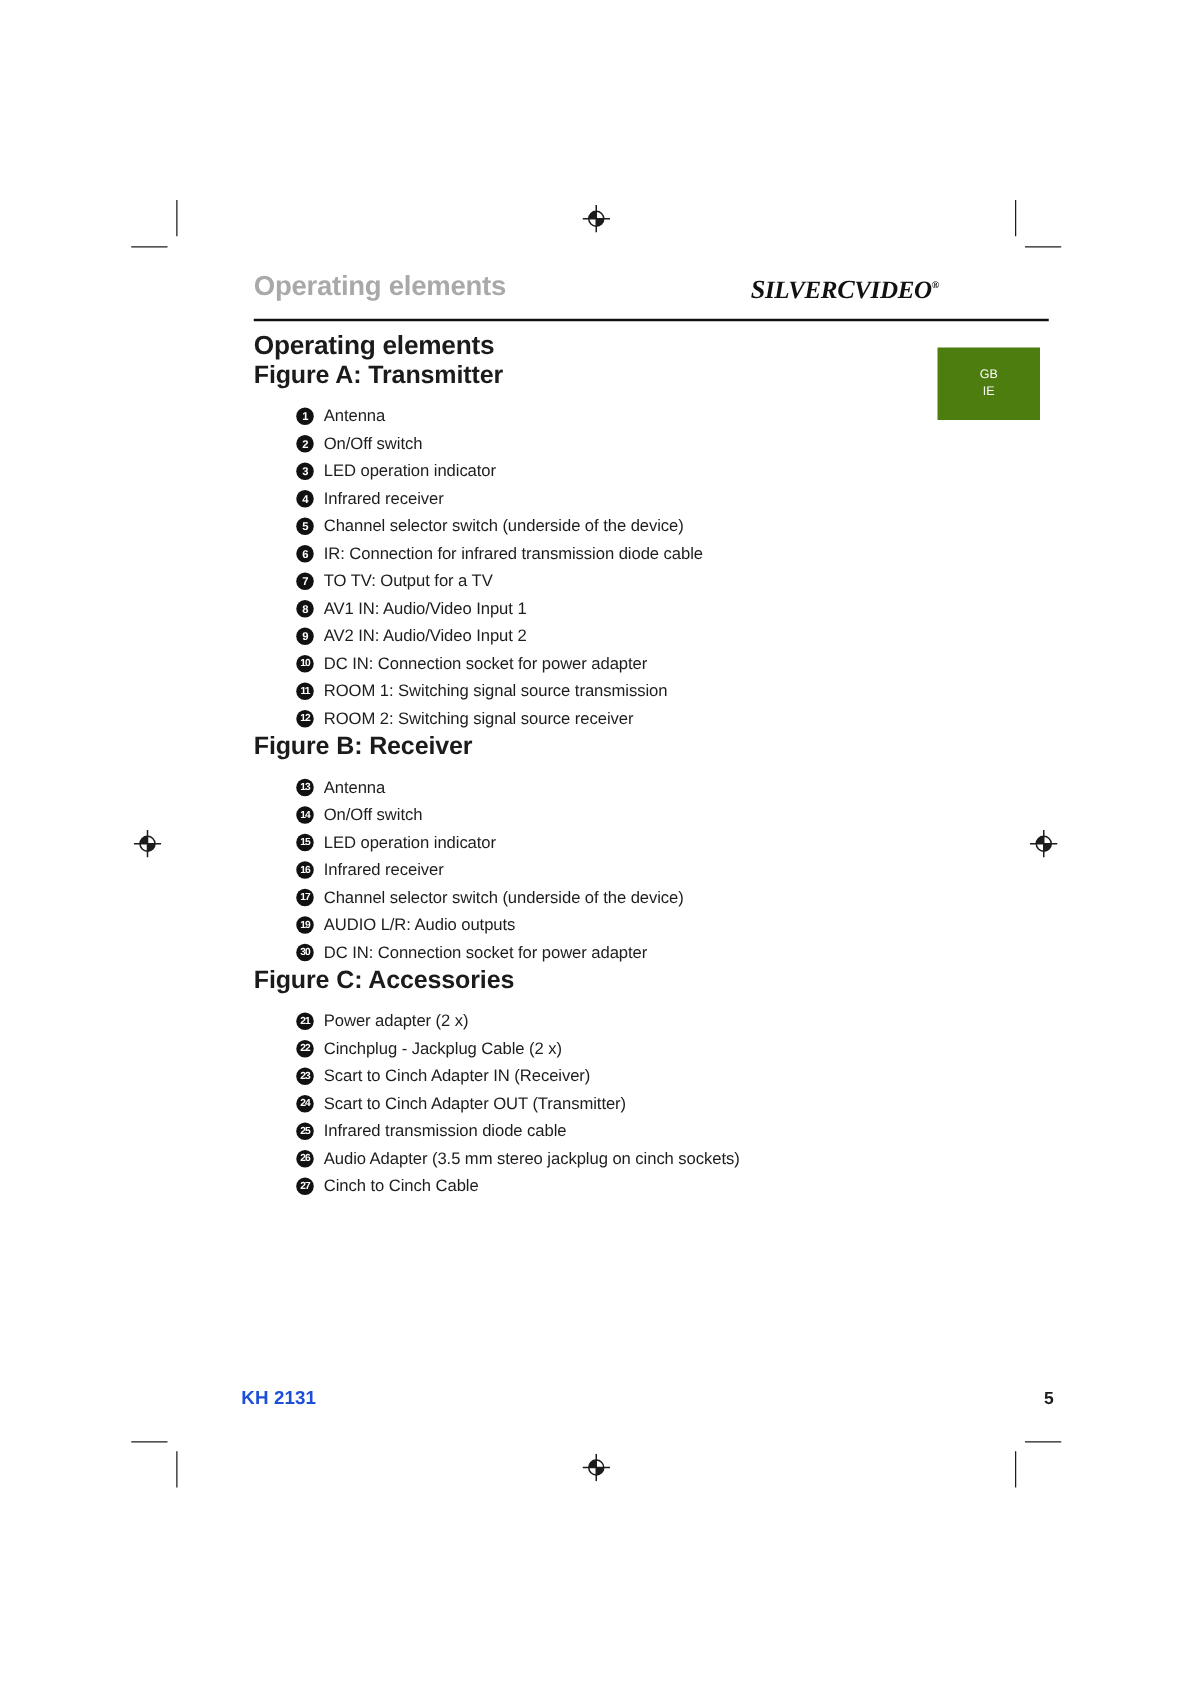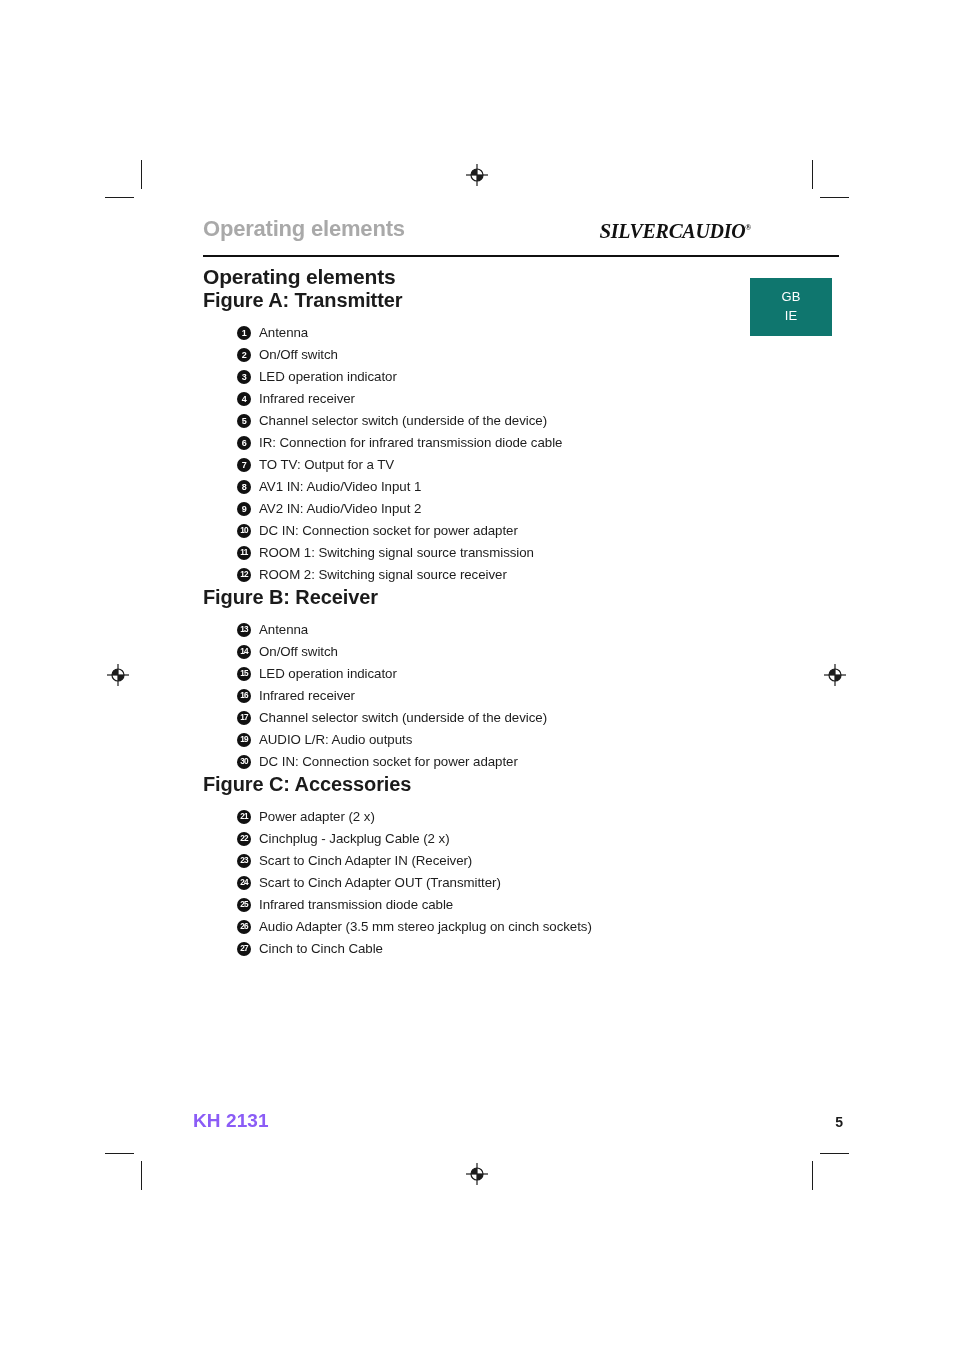--- a/index.html
+++ b/index.html
@@ -83,27 +83,27 @@
     background: #101010;
   }
 
   
   .lang-box {
     position: absolute;
     left: 750px;
     top: 278px;
     width: 82px;
     height: 58px;
-    background: #0f766e;
+    background: #4d7c0f;
     color: #ffffff;
     display: flex;
     flex-direction: column;
     align-items: center;
     justify-content: center;
-    font-size: 13px;
+    font-size: 10px;
     line-height: 1.45;
   }
 
   
   .content {
     position: absolute;
     left: 203px;
     top: 265px;
     width: 640px;
   }
@@ -162,23 +162,23 @@
   .footer {
     position: absolute;
     left: 193px;
     top: 1110px;
     width: 650px;
     display: flex;
     justify-content: space-between;
     align-items: baseline;
   }
   .footer-model {
-    font-size: 19px;
-    font-weight: bold;
-    color: #8b5cf6;
+    font-size: 15px;
+    font-weight: bold;
+    color: #1d4ed8;
     letter-spacing: 0.1px;
   }
   .footer-page {
     font-size: 14px;
     font-weight: bold;
     color: #1b1b1b;
   }
 </style>
 </head>
 <body>
@@ -232,21 +232,21 @@
     <circle cx="11" cy="11" r="6" fill="none" stroke="#1c1c1c" stroke-width="1.2"></circle>
     <path d="M11 5 A6 6 0 0 0 5 11 L11 11 Z" fill="#1c1c1c"></path>
     <path d="M11 17 A6 6 0 0 0 17 11 L11 11 Z" fill="#1c1c1c"></path>
   </svg>
 </div>
 
 <div class="page">
   <div class="runhead">
     <div class="runhead-title">Operating elements</div>
     <div class="brand">
-      <span class="big">S</span><span class="sml">ILVER</span><span class="big">C</span><span class="sml">AUDIO</span><span class="reg">®</span>
+      <span class="big">S</span><span class="sml">ILVER</span><span class="big">C</span><span class="sml">VIDEO</span><span class="reg">®</span>
     </div>
     <div class="rule"></div>
   </div>
 </div>
 
 <div class="lang-box">
   <div>GB</div>
   <div>IE</div>
 </div>
 

